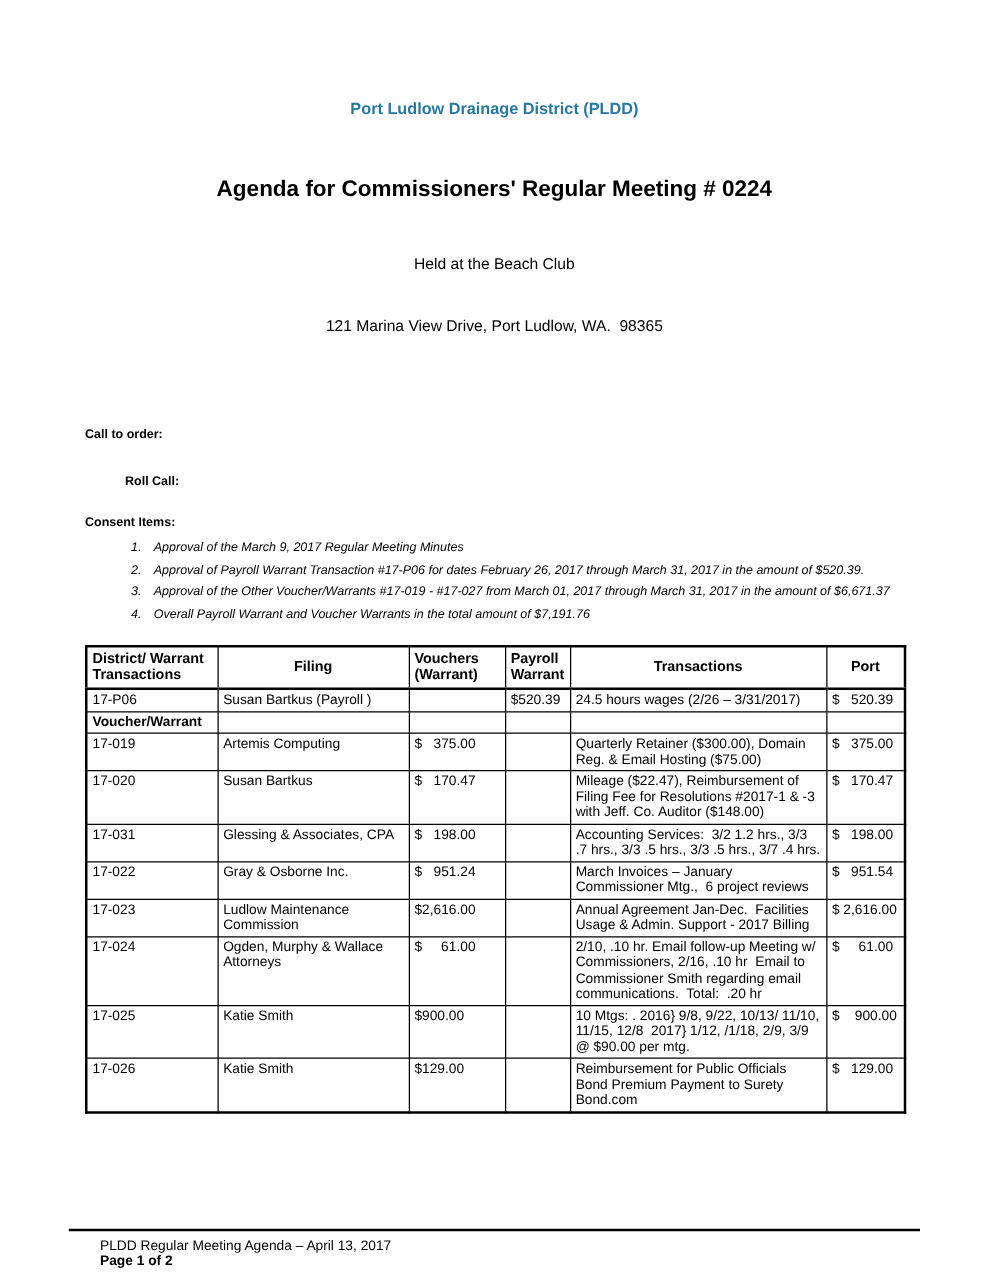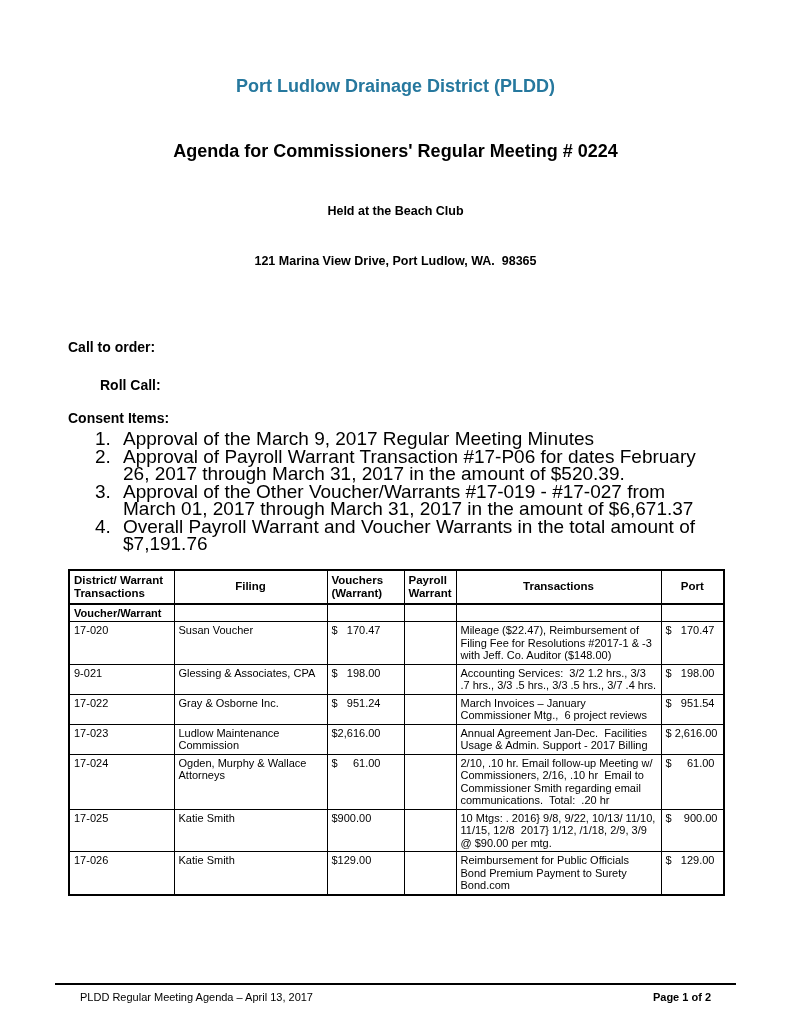--- a/index.html
+++ b/index.html
@@ -10,32 +10,32 @@
     width: 791px; height: 1024px;
     background: #ffffff;
     font-family: "Liberation Sans", sans-serif;
     color: #000;
     overflow: hidden;
   }
   .content { padding: 42px 68px 0 68px; }
 
   
   .doc-header { text-align: center; white-space: pre-wrap; }
-  .org-line { color: var(--accent); font-weight: bold; font-size: 18px; line-height: 17px; }
+  .org-line { color: var(--accent); font-weight: bold; font-size: 13px; line-height: 17px; }
   .agenda-title { margin-top: 12px; font-weight: bold; font-size: 18px; line-height: 16px; }
   .date-line { margin-top: 5px; font-weight: bold; font-size: 13.5px; line-height: 16px; }
-  .venue-line { font-weight: bold; font-size: 12.5px; line-height: 14px; text-align: center; }
+  .venue-line { font-weight: normal; font-size: 12.5px; line-height: 14px; text-align: center; }
   .venue-line.first { margin-top: 9px; }
 
   
-  .h-label { font-weight: bold; font-size: 14px; line-height: 15px; margin: 0; }
+  .h-label { font-weight: bold; font-size: 10px; line-height: 15px; margin: 0; }
   .call-to-order { margin-top: 36px; }
   .roll-call { margin-top: 23px; padding-left: 32px; }
   .consent-heading { margin-top: 18px; }
-  ol.consent-list { margin: 4px 0 0 0; padding-left: 48px; font-size: 19px; line-height: 17.5px; }
+  ol.consent-list { margin: 4px 0 0 0; padding-left: 48px; font-size: 10px; line-height: 17.5px; font-style: italic; }
   ol.consent-list li { padding-left: 7px; }
 
   
   table.warrant {
     width: 100%; margin-top: 16px;
     border-collapse: collapse; table-layout: fixed;
     font-size: 11px; line-height: 12.5px;
     border: 2px solid #000;
   }
   table.warrant th, table.warrant td {
@@ -50,21 +50,21 @@
     vertical-align: middle; border-bottom: 2px solid #000;
     text-align: left; padding: 3px 4px;
   }
   table.warrant thead th.c-vendor,
   table.warrant thead th.c-desc,
   table.warrant thead th.c-total { text-align: center; }
   table.warrant tr.section td { font-weight: bold; }
 
   
   .doc-footer { position: absolute; left: 55px; right: 55px; top: 983px; border-top: 2px solid #000; }
-  .footer-row { display: flex; justify-content: space-between; padding: 6px 25px 0 25px; font-size: 11px; }
+  .footer-row { display: flex; justify-content: space-between; padding: 6px 25px 0 25px; font-size: 11px; flex-direction: column; }
   .footer-left { font-weight: normal; }
   .footer-right { font-weight: bold; }
 </style>
 </head>
 <body>
 
 <div class="page">
   <div class="content">
 
     <header class="doc-header">
@@ -106,42 +106,58 @@
           <th class="c-voucher">Vouchers
 (Warrant)</th>
           <th class="c-payroll">Payroll
 Warrant</th>
           <th class="c-desc">Transactions</th>
           <th class="c-total">Port</th>
         </tr>
       </thead>
       <tbody>
 
+          <tr>
+            <td class="c-id">17-P06</td>
+            <td class="c-vendor">Susan Bartkus (Payroll )</td>
+            <td class="c-voucher"></td>
+            <td class="c-payroll">$520.39</td>
+            <td class="c-desc">24.5 hours wages (2/26 – 3/31/2017)</td>
+            <td class="c-total">$   520.39</td>
+          </tr>
 
           <tr class="section">
             <td class="c-id">Voucher/Warrant</td>
             <td class="c-vendor"></td>
             <td class="c-voucher"></td>
             <td class="c-payroll"></td>
             <td class="c-desc"></td>
             <td class="c-total"></td>
           </tr>
 
+          <tr>
+            <td class="c-id">17-019</td>
+            <td class="c-vendor">Artemis Computing</td>
+            <td class="c-voucher">$   375.00</td>
+            <td class="c-payroll"></td>
+            <td class="c-desc">Quarterly Retainer ($300.00), Domain Reg. &amp; Email Hosting ($75.00)</td>
+            <td class="c-total">$   375.00</td>
+          </tr>
 
           <tr>
             <td class="c-id">17-020</td>
-            <td class="c-vendor">Susan Voucher</td>
+            <td class="c-vendor">Susan Bartkus</td>
             <td class="c-voucher">$   170.47</td>
             <td class="c-payroll"></td>
             <td class="c-desc">Mileage ($22.47), Reimbursement of Filing Fee for Resolutions #2017-1 &amp; -3 with Jeff. Co. Auditor ($148.00)</td>
             <td class="c-total">$   170.47</td>
           </tr>
 
           <tr>
-            <td class="c-id">9-021</td>
+            <td class="c-id">17-031</td>
             <td class="c-vendor">Glessing &amp; Associates, CPA</td>
             <td class="c-voucher">$   198.00</td>
             <td class="c-payroll"></td>
             <td class="c-desc">Accounting Services:  3/2 1.2 hrs., 3/3 .7 hrs., 3/3 .5 hrs., 3/3 .5 hrs., 3/7 .4 hrs.</td>
             <td class="c-total">$   198.00</td>
           </tr>
 
           <tr>
             <td class="c-id">17-022</td>
             <td class="c-vendor">Gray &amp; Osborne Inc.</td>

